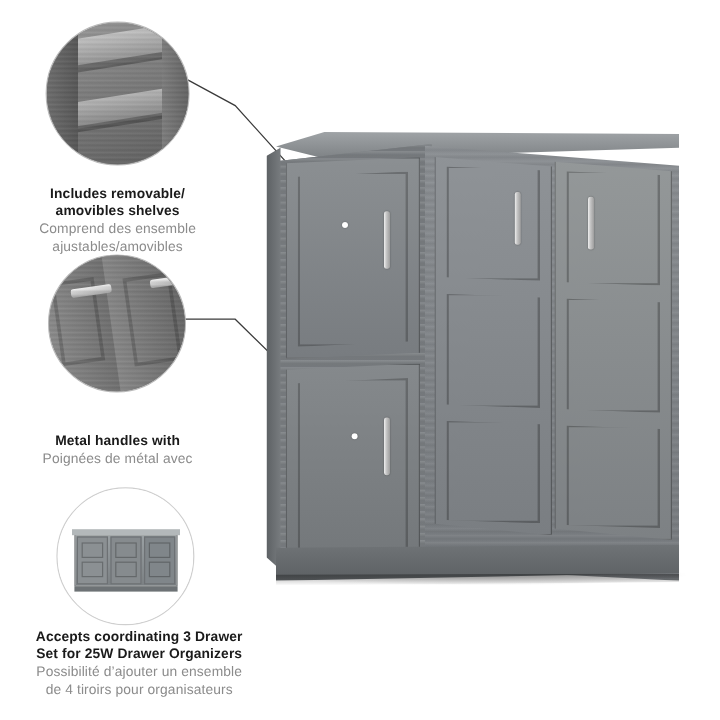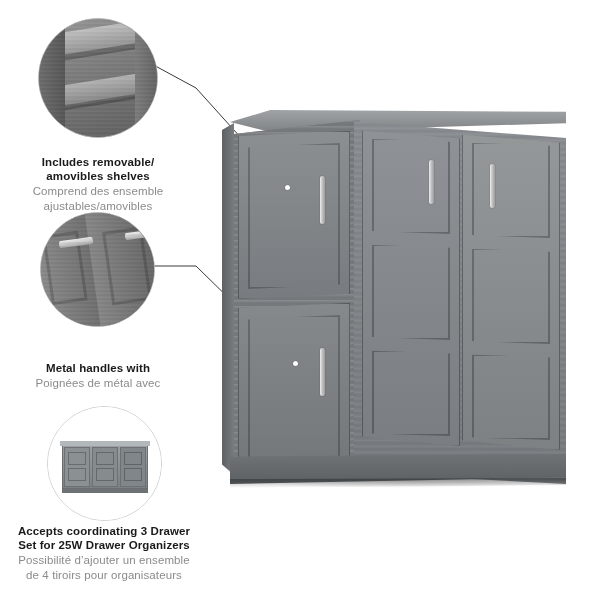--- a/index.html
+++ b/index.html
@@ -166,21 +166,21 @@
       <div class="thumb-unit" style="left:20px; top:61px; width:18px; height:13px; border:1px solid rgba(0,0,0,0.25);"></div>
       <div class="thumb-unit" style="left:48px; top:45px; width:18px; height:13px; border:1px solid rgba(0,0,0,0.25);"></div>
       <div class="thumb-unit" style="left:48px; top:61px; width:18px; height:13px; border:1px solid rgba(0,0,0,0.25);"></div>
       <div class="thumb-unit" style="left:76px; top:45px; width:18px; height:13px; border:1px solid rgba(0,0,0,0.25);"></div>
       <div class="thumb-unit" style="left:76px; top:61px; width:18px; height:13px; border:1px solid rgba(0,0,0,0.25);"></div>
       <div class="thumb-unit" style="left:12px; top:34px; width:90px; height:5px; background:#b3b8ba;"></div>
       <div class="thumb-unit" style="left:14px; top:82px; width:86px; height:4px; background:#6d7275;"></div>
     </div>
   </div>
 
-  <div class="callout-text" style="left:4px; top:524px; width:200px;">
+  <div class="callout-text" style="left:16px; top:524px; width:200px;">
     <div class="title">Accepts coordinating 3 Drawer</div>
     <div class="title">Set for 25W Drawer Organizers</div>
     <div class="sub">Possibilité d’ajouter un ensemble</div>
     <div class="sub">de 4 tiroirs pour organisateurs</div>
   </div>
 
   <div class="shadow"></div>
 
   <div class="product">
 

